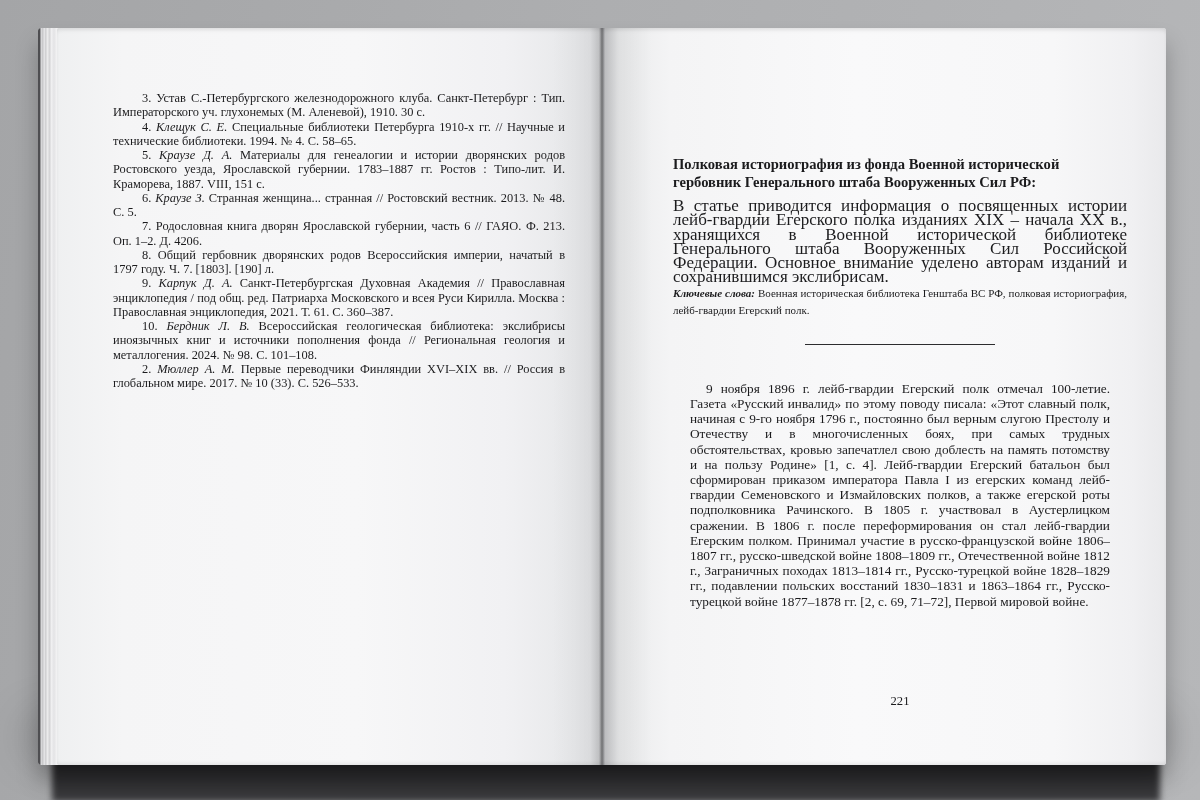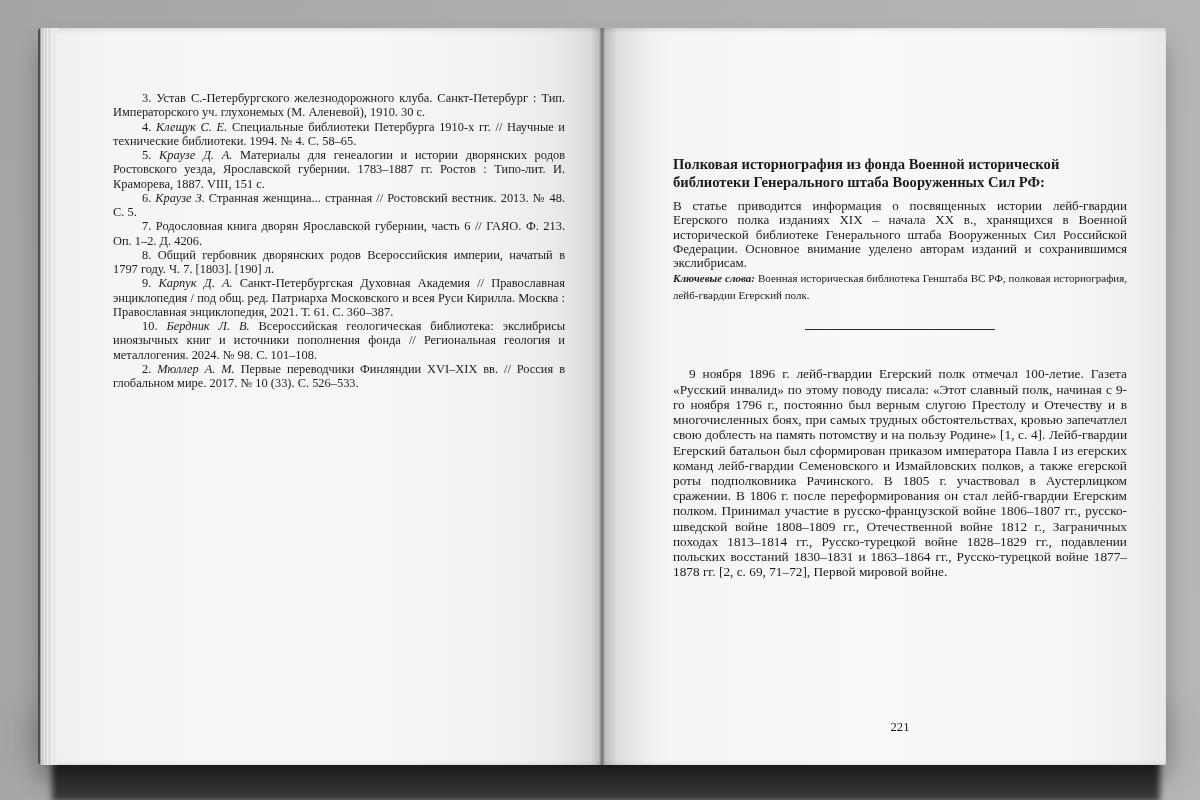--- a/index.html
+++ b/index.html
@@ -55,28 +55,28 @@
     position:absolute;left:75px;top:63px;width:452px;color:#1b1b1d;
   }
   .ref{margin:0;font-size:12.4px;line-height:14.25px;text-align:justify;text-indent:29px;}
   .ref-author{font-style:italic;}
   .right-content{
     position:absolute;left:635px;top:126px;width:454px;color:#1b1b1d;
   }
   .article-author{text-align:center;font-style:italic;font-size:13.4px;line-height:17px;}
   .article-title{margin-top:2px;text-align:left;font-weight:700;font-size:14.6px;line-height:17.5px;}
   .title-line{white-space:nowrap;}
-  .abstract{margin:8px 0 0;font-size:13px;line-height:14.3px;text-align:justify;}
+  .abstract{margin:8px 0 0;font-size:17px;line-height:14.3px;text-align:justify;}
   .keywords{margin:0;font-size:11px;line-height:17px;text-align:justify;}
   .kw-label{font-weight:700;font-style:italic;}
   .rule{width:190px;height:1px;background:#2c2c2e;margin:25px auto 0;}
   .body{margin-top:36px;}
-  .body-par{margin:0;font-size:13.3px;line-height:15.2px;text-align:justify;text-indent:16px;}
+  .body-par{margin:17px;font-size:13.3px;line-height:15.2px;text-align:justify;text-indent:16px;}
   .page-number{
-    position:absolute;left:635px;top:692px;width:454px;text-align:center;
+    position:absolute;left:635px;top:666px;width:454px;text-align:center;
     font-size:12.6px;color:#1b1b1d;
   }
 </style>
 </head>
 <body>
 
 <div class="scene">
   <div class="soft-shadow"></div>
   <div class="floor-shadow"></div>
 
@@ -106,21 +106,21 @@
 
         <p class="ref"><span class="ref-marker">2.</span> <i class="ref-author">Мюллер А. М.</i> <span class="ref-text">Первые переводчики Финляндии XVI–XIX вв. // Россия в глобальном мире. 2017. № 10 (33). С. 526–533.</span></p>
       </div>
 
     <div class="right-content">
 
       <div class="article-title">
 
           <div class="title-line">Полковая историография из фонда Военной исторической</div>
 
-          <div class="title-line">библиотеки Генерального штаба Вооруженных Сил РФ:</div>
+          <div class="title-line">гербовник Генерального штаба Вооруженных Сил РФ:</div>
 
         </div>
 
       <p class="abstract">В статье приводится информация о посвященных истории лейб-гвардии Егерского полка изданиях XIX – начала XX в., хранящихся в Военной исторической библиотеке Генерального штаба Вооруженных Сил Российской Федерации. Основное внимание уделено авторам изданий и сохранившимся экслибрисам.</p>
 
       <p class="keywords"><span class="kw-label">Ключевые слова:</span> <span>Военная историческая библиотека Генштаба ВС РФ, полковая историография, лейб-гвардии Егерский полк.</span></p>
 
       <div class="rule"></div>
 
       <div class="body">

